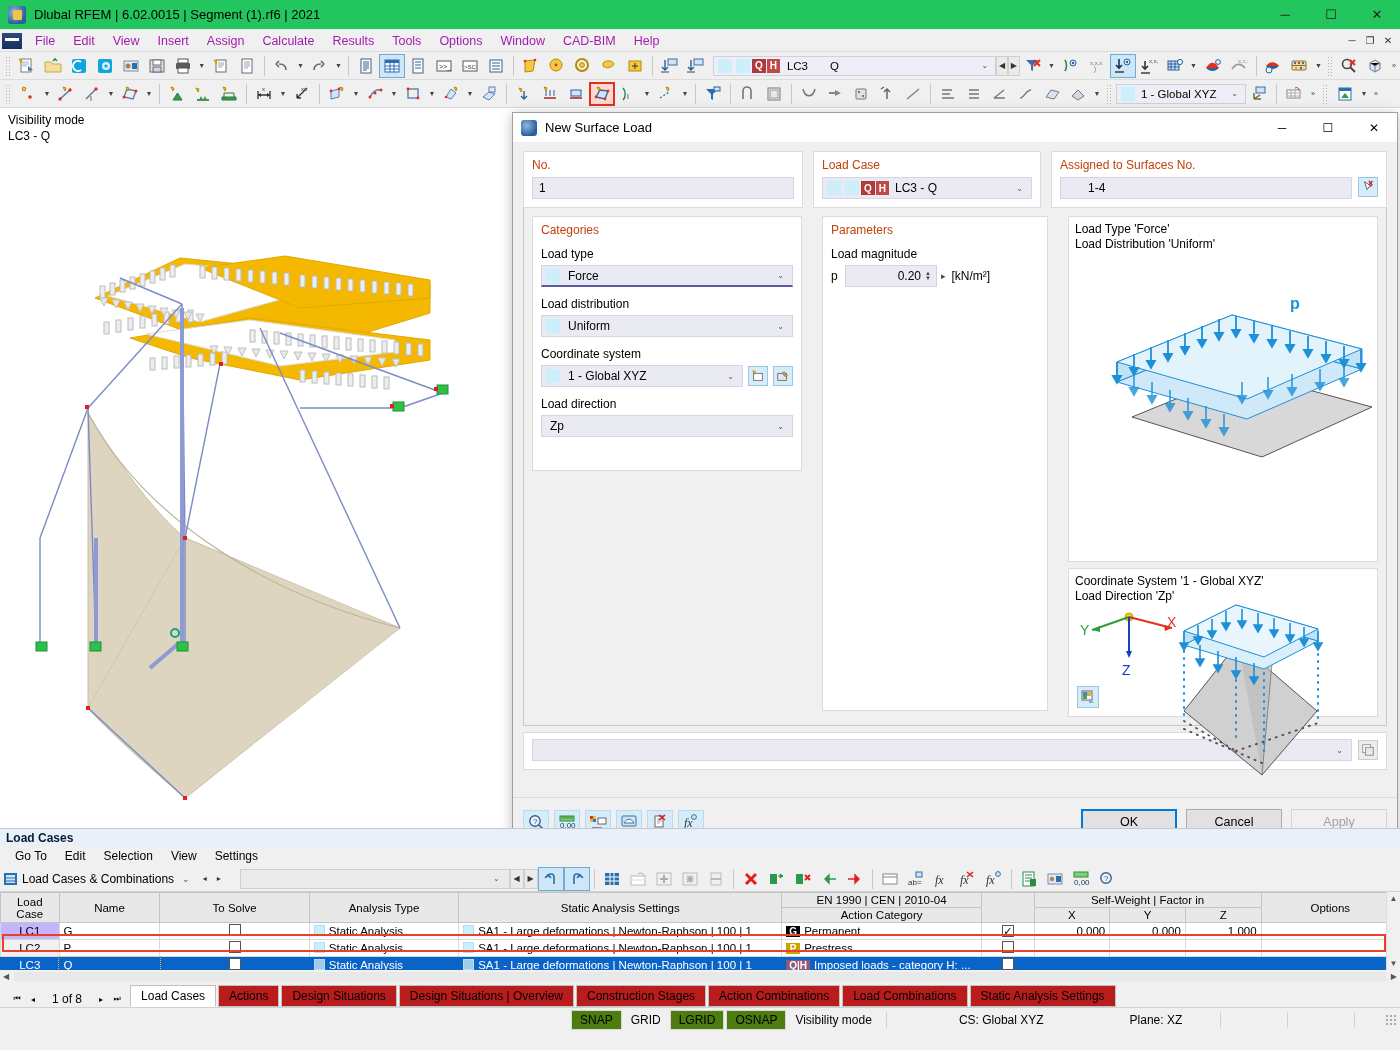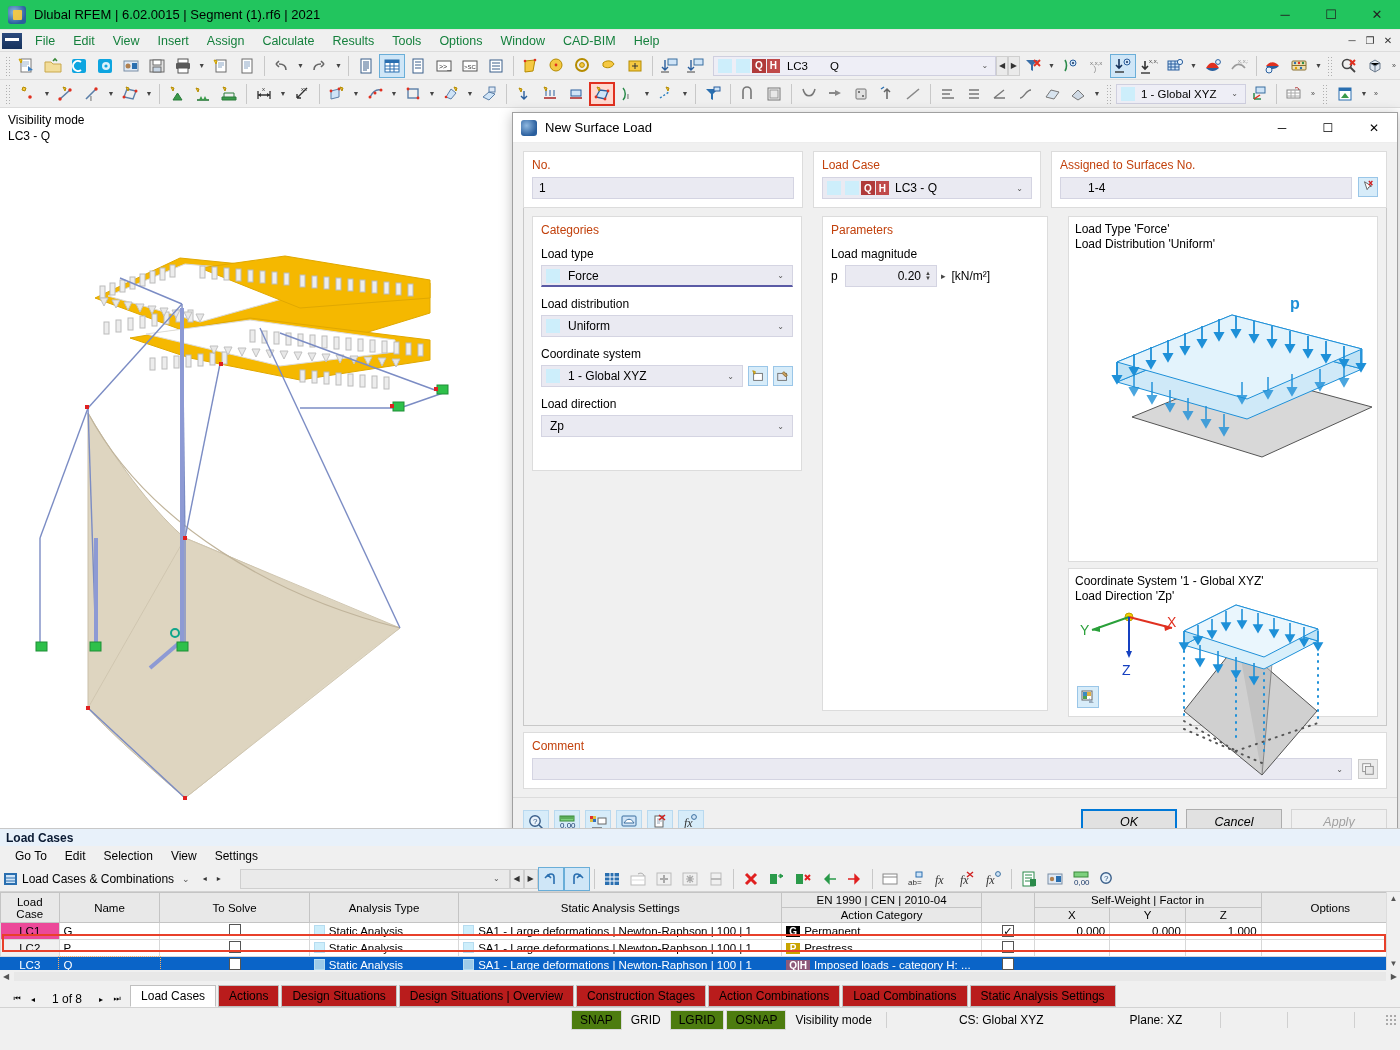--- a/index.html
+++ b/index.html
@@ -20,21 +20,21 @@
   .titlebar .ttl { font-size:13px; color:#000; }
   .wbtns { margin-left:auto; display:flex; height:30px; }
   .wbtn { width:46px; height:30px; display:flex; align-items:center; justify-content:center;
     font-size:13px; color:#222; }
   
   .menubar { height:22px; background:#f0f0f0; display:flex; align-items:center;
      border-bottom:1px solid #dcdcdc; padding-left:2px; }
   .menubar .mdi { width:20px;height:16px;margin-right:4px;
      background:linear-gradient(#2b4a7d,#16325c); position:relative;}
   .menubar .mdi:after{content:"";position:absolute;left:3px;top:5px;width:14px;height:3px;background:#fff;}
-  .menubar .mi { padding:15px 9px; font-size:12.5px; color:#15803d; }
+  .menubar .mi { padding:15px 9px; font-size:12.5px; color:#a21caf; }
   .menuright { margin-left:auto; display:flex; align-items:center; gap:2px; padding-right:4px;}
   .mwb{width:16px;height:16px;display:flex;align-items:center;justify-content:center;font-size:10px;color:#333;}
   
   .toolbar { height:28px; background:#f0f0f0; display:flex; align-items:center;
     border-bottom:1px solid #dcdcdc; padding-left:2px; }
   .grip { width:7px; height:20px; margin:0 3px;
     background-image:radial-gradient(circle, #b0b0b0 1px, transparent 1px);
     background-size:3px 3px; }
   .sep { width:1px; height:20px; background:#c8c8c8; margin:0 4px; }
   .tb { width:26px; height:24px; display:flex; align-items:center; justify-content:center;
@@ -1112,21 +1112,20 @@
                 <rect x="7" y="3" width="4" height="4" fill="#e0b040"></rect>
                 <rect x="3" y="7" width="4" height="3" fill="#50a050"></rect>
                 <path d="M9 9l5 5-5 0z" fill="#9ab"></path>
               </svg>
           </div>
         </div>
       </div>
     </div>
 
     <div class="commentbox gbox" style="background:#fff;">
-      <div class="glabel">Comment</div>
       <div style="display:flex;gap:6px;align-items:center;">
         <div class="combo" style="flex:1;">
           <span style="margin-left:4px"></span>
           <span class="arw">⌄</span>
         </div>
         <div class="smbtn" style="background:#ececec;border-color:#cccccc;">
           <svg width="14" height="14" viewBox="0 0 16 16">
               <rect x="2" y="2" width="9" height="9" fill="#fff" stroke="#888"></rect>
               <rect x="5" y="5" width="9" height="9" fill="#e8e8e8" stroke="#888"></rect>
             </svg>
@@ -1171,21 +1170,21 @@
           <path d="M5 5h5M5 7h5M5 9h3" stroke="#9ab"></path>
           <path d="M7 1l6 5M13 1L7 6" stroke="#d02020" stroke-width="1.6"></path>
         </svg>
       </div>
     <div class="fbtn">
         <svg width="16" height="16" viewBox="0 0 16 16">
           <text x="1" y="13" font-size="12" font-style="italic" fill="#333" font-family="Liberation Serif, serif">fx</text>
           <circle cx="11" cy="3" r="2.4" fill="#cfe4f7" stroke="#3a6f9f"></circle>
         </svg>
       </div>
-    <div style="margin-left:auto;display:flex;font-style:italic;">
+    <div style="margin-left:auto;display:flex;">
       <div class="btn primary">OK</div>
       <div class="btn">Cancel</div>
       <div class="btn disabled">Apply</div>
     </div>
   </div>
 </div>
 
 <div class="bottom">
   <div class="bt-title">Load Cases</div>
 
@@ -1376,21 +1375,21 @@
         </tr>
         <tr>
           <th>Action Category</th>
           <th>X</th>
           <th>Y</th>
           <th>Z</th>
         </tr>
       </thead>
       <tbody>
         <tr>
-          <td style="text-align:center;background:#ec4899;">LC1</td>
+          <td style="text-align:center;background:#c4b5fd;">LC1</td>
           <td>G</td>
           <td style="text-align:center;"><span class="chk"></span></td>
           <td><span class="cellsw"></span><span>Static Analysis</span></td>
           <td><span class="cellsw"></span><span>SA1 - Large deformations | Newton-Raphson | 100 | 1</span></td>
           <td><span class="catbadge" style="background:#000">G</span><span>Permanent</span></td>
           <td style="text-align:center;"><span class="chk on"></span></td>
           <td style="text-align:right;">0.000</td>
           <td style="text-align:right;">0.000</td>
           <td style="text-align:right;">1.000</td>
           <td></td>

